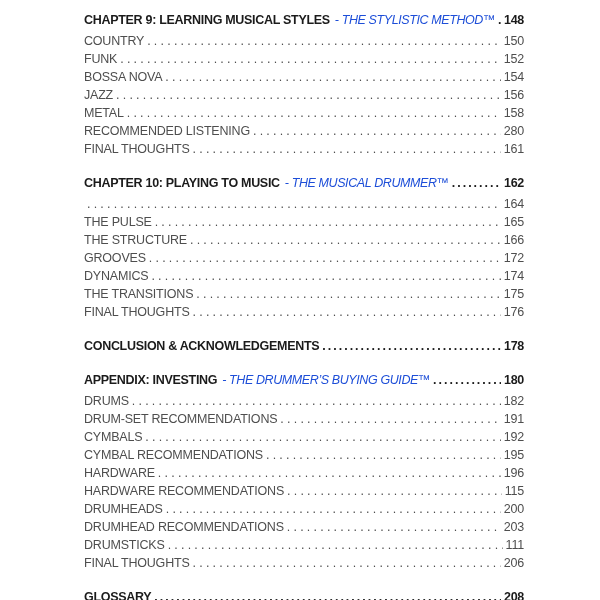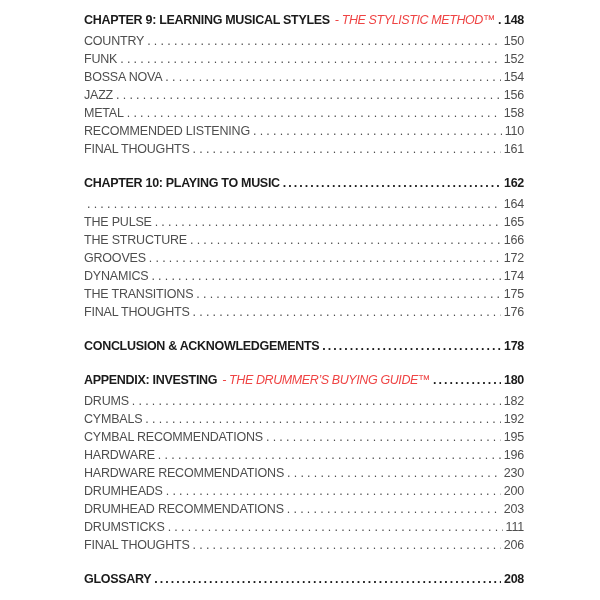--- a/index.html
+++ b/index.html
@@ -25,21 +25,21 @@
   .row.heading {
     color: #1b1b1b;
     font-weight: 700;
     font-size: 12.5px;
     letter-spacing: -0.3px;
     margin-bottom: 3px;
   }
   .row.heading .subtitle {
     font-style: italic;
     font-weight: 400;
-    color: #ef4444;
+    color: #1d4ed8;
     margin-left: 5px;
     letter-spacing: -0.4px;
   }
   .row.entry {
     color: #4e4e4e;
     font-weight: 400;
     font-size: 12.5px;
     letter-spacing: -0.2px;
   }
   .dots {
@@ -88,32 +88,33 @@
       <span class="pagenum">156</span>
     </div>
     <div class="row entry">
       <span class="label">METAL</span>
       <span class="dots"></span>
       <span class="pagenum">158</span>
     </div>
     <div class="row entry">
       <span class="label">RECOMMENDED LISTENING</span>
       <span class="dots"></span>
-      <span class="pagenum">110</span>
+      <span class="pagenum">280</span>
     </div>
     <div class="row entry">
       <span class="label">FINAL THOUGHTS</span>
       <span class="dots"></span>
       <span class="pagenum">161</span>
     </div>
   </div>
 
   <div class="toc-section">
     <div class="row heading">
       <span class="title">CHAPTER 10: PLAYING TO MUSIC</span>
+      <span class="subtitle">- THE MUSICAL DRUMMER™</span>
       <span class="dots"></span>
       <span class="pagenum">162</span>
     </div>
     <div class="row entry">
       <span class="dots"></span>
       <span class="pagenum">164</span>
     </div>
     <div class="row entry">
       <span class="label">THE PULSE</span>
       <span class="dots"></span>
@@ -160,38 +161,43 @@
       <span class="subtitle">- THE DRUMMER’S BUYING GUIDE™</span>
       <span class="dots"></span>
       <span class="pagenum">180</span>
     </div>
     <div class="row entry">
       <span class="label">DRUMS</span>
       <span class="dots"></span>
       <span class="pagenum">182</span>
     </div>
     <div class="row entry">
+      <span class="label">DRUM-SET RECOMMENDATIONS</span>
+      <span class="dots"></span>
+      <span class="pagenum">191</span>
+    </div>
+    <div class="row entry">
       <span class="label">CYMBALS</span>
       <span class="dots"></span>
       <span class="pagenum">192</span>
     </div>
     <div class="row entry">
       <span class="label">CYMBAL RECOMMENDATIONS</span>
       <span class="dots"></span>
       <span class="pagenum">195</span>
     </div>
     <div class="row entry">
       <span class="label">HARDWARE</span>
       <span class="dots"></span>
       <span class="pagenum">196</span>
     </div>
     <div class="row entry">
       <span class="label">HARDWARE RECOMMENDATIONS</span>
       <span class="dots"></span>
-      <span class="pagenum">230</span>
+      <span class="pagenum">115</span>
     </div>
     <div class="row entry">
       <span class="label">DRUMHEADS</span>
       <span class="dots"></span>
       <span class="pagenum">200</span>
     </div>
     <div class="row entry">
       <span class="label">DRUMHEAD RECOMMENDATIONS</span>
       <span class="dots"></span>
       <span class="pagenum">203</span>

